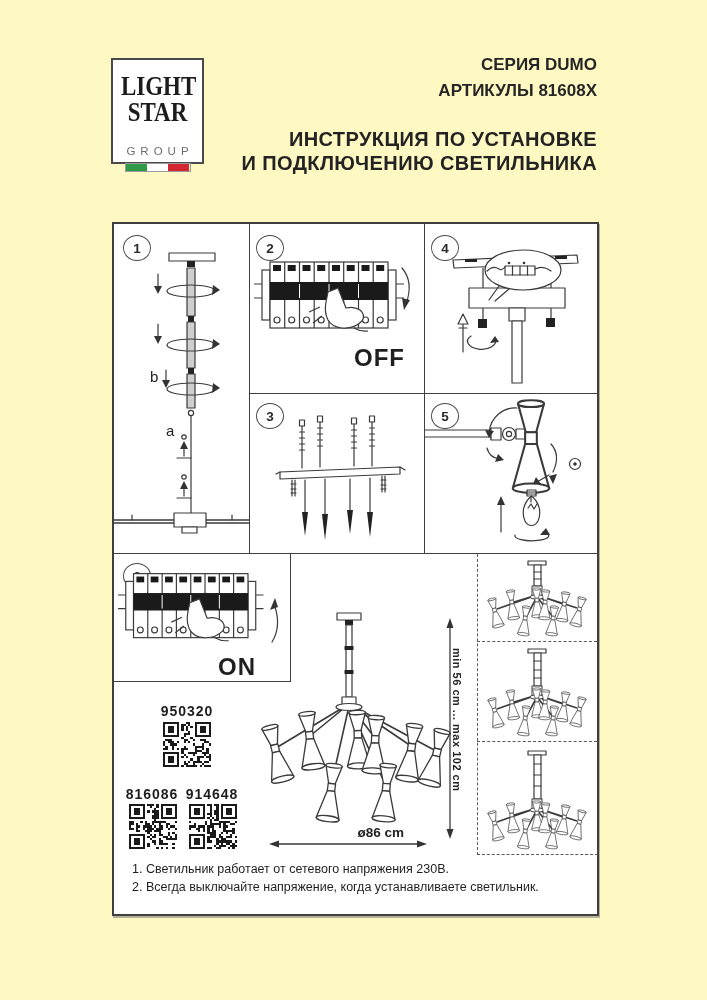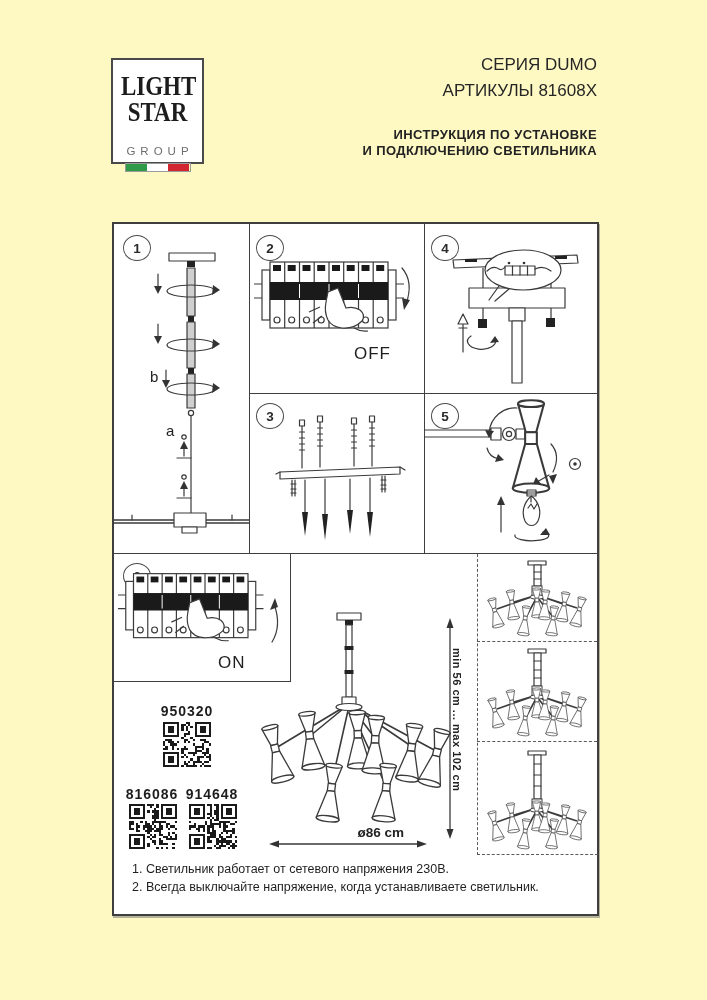--- a/index.html
+++ b/index.html
@@ -8,35 +8,35 @@
   .abs{position:absolute;}
   
   .logo{left:111px;top:58px;width:89px;height:102px;border:2px solid #4a4a4a;background:#fff;text-align:center;}
   .logo-word{font-family:"Liberation Serif", serif;font-weight:bold;font-size:28px;line-height:.92;
              color:#1c1c1c;transform:scaleX(.82);letter-spacing:0;}
   .logo-top{margin-top:13px;}
   .logo-group{font-size:11.5px;letter-spacing:5px;color:#6e6e6e;margin-top:20px;padding-left:5px;}
   .flag{width:64px;height:7px;margin:6px auto 0;border:1px solid #9a9a9a;display:flex;}
   .flag span{flex:1;height:100%;}
   .titles{left:240px;top:52px;width:357px;text-align:right;}
-  .series-line{font-size:17px;font-weight:normal;line-height:1.5;color:#262626;}
-  .main-title{margin-top:24px;font-size:13px;font-weight:bold;line-height:1.22;letter-spacing:.4px;color:#232323;}
+  .series-line{font-size:17px;font-weight:bold;line-height:1.5;color:#262626;}
+  .main-title{margin-top:24px;font-size:20px;font-weight:bold;line-height:1.22;letter-spacing:.4px;color:#232323;}
   
   .board{left:112px;top:222px;width:483px;height:690px;border:2px solid #3f3f3f;background:#fff;
          box-shadow:1px 2px 0 rgba(120,120,120,.55);}
   .gline{position:absolute;background:transparent;}
   .v{border-left:1.5px solid #3f3f3f;width:0;}
   .h{border-top:1.5px solid #3f3f3f;height:0;}
   .p6box{position:absolute;left:0;top:329px;width:176px;height:128px;border-right:1.5px solid #3f3f3f;border-bottom:1.5px solid #3f3f3f;}
   .dashcol{position:absolute;left:363px;top:330px;width:120px;height:300px;
            border-left:1.5px dashed #5a5a5a;border-bottom:1.5px dashed #5a5a5a;}
   .dashsep{position:absolute;left:363px;width:120px;height:0;border-top:1.5px dashed #5a5a5a;}
   .badge{position:absolute;width:26px;height:24px;border:1.4px solid #4a4a4a;border-radius:50%;
          display:flex;align-items:center;justify-content:center;font-size:13.5px;font-weight:bold;color:#2a2a2a;background:#fff;}
-  .steplabel{position:absolute;font-size:17px;font-weight:400;color:#1f1f1f;letter-spacing:1px;text-align:center;}
+  .steplabel{position:absolute;font-size:24px;font-weight:700;color:#1f1f1f;letter-spacing:1px;text-align:center;}
   .mark{position:absolute;font-size:15px;color:#222;}
   .artnum{position:absolute;font-size:14px;font-weight:bold;letter-spacing:1px;color:#1d1d1d;text-align:center;}
   .qr{position:absolute;}
   .dim-v{position:absolute;writing-mode:vertical-rl;font-size:11px;font-weight:bold;color:#222;letter-spacing:.5px;}
   .dim-h{position:absolute;font-size:13.5px;font-weight:bold;color:#222;text-align:right;}
   .notes{position:absolute;left:18px;top:636px;font-size:12.5px;line-height:1.45;color:#1f1f1f;}
   svg{display:block;}
   .sk{stroke:#3a3a3a;stroke-width:1.2;fill:none;stroke-linecap:round;stroke-linejoin:round;}
 </style>
 </head>

